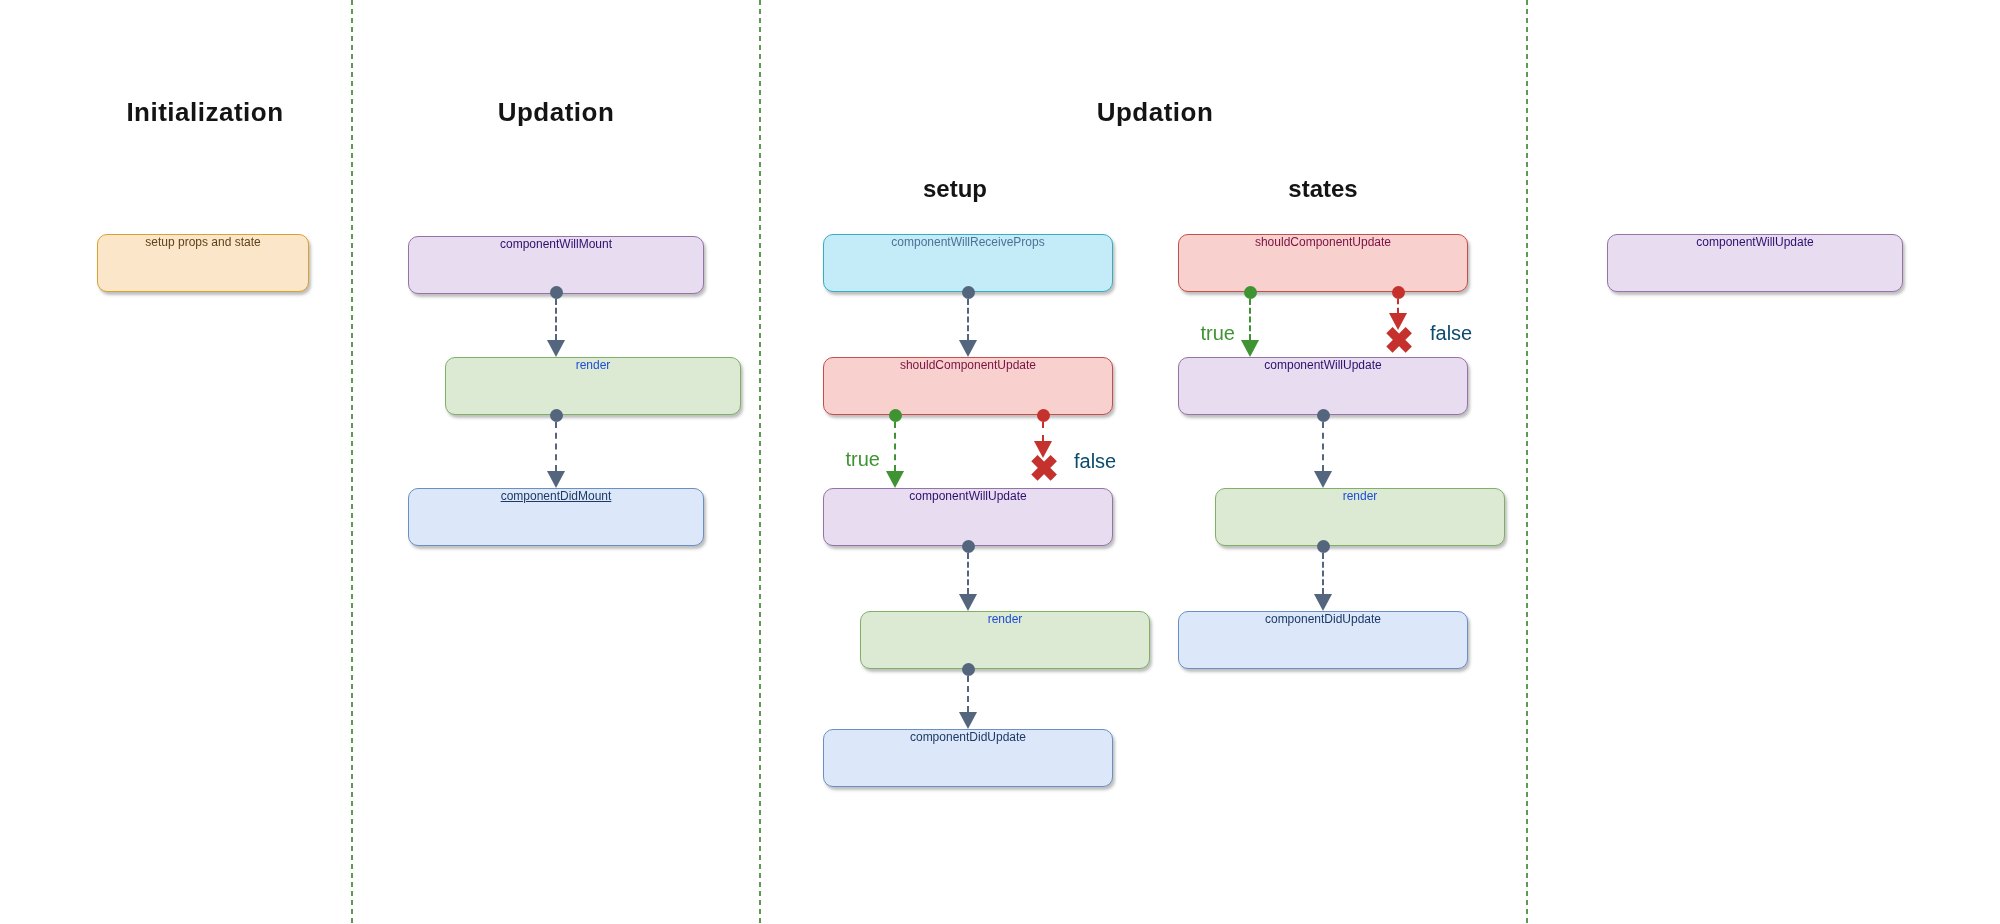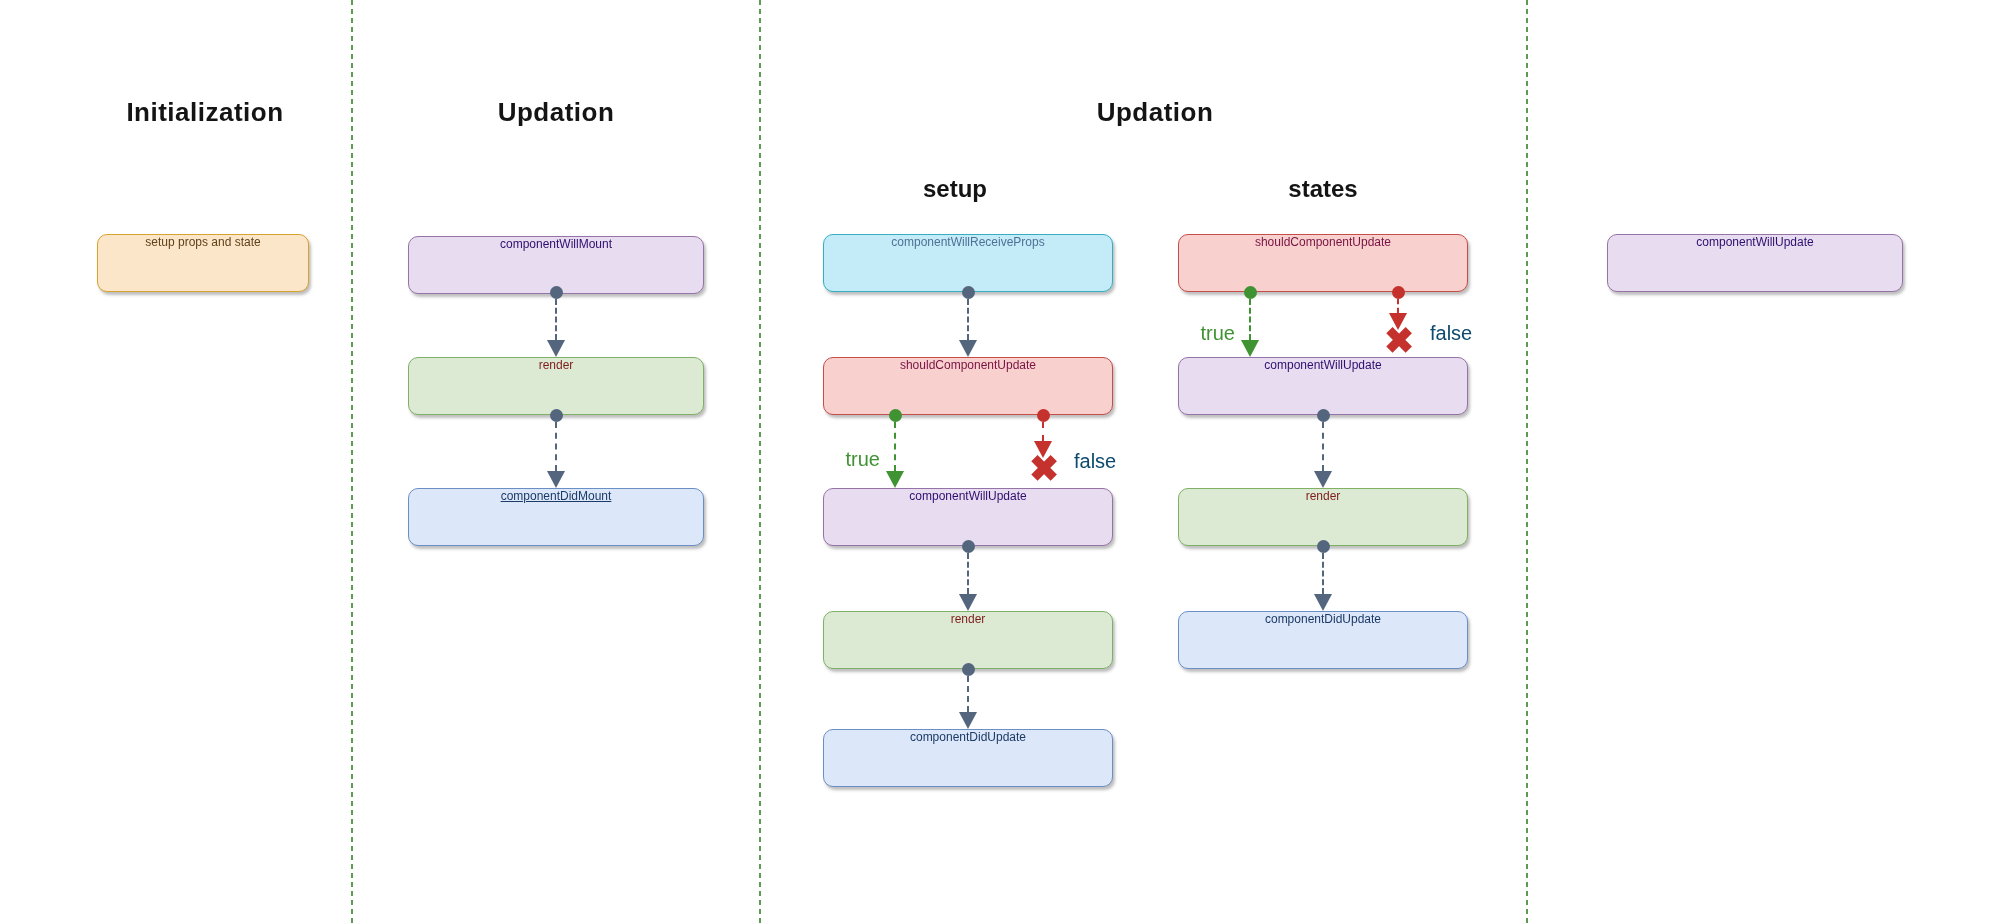--- a/index.html
+++ b/index.html
@@ -28,21 +28,21 @@
   .node{
     position:absolute;height:58px;box-sizing:border-box;
     display:flex;align-items:flex-start;justify-content:center;
     border-radius:10px;border:1.5px solid;
     font-size:12px;
     box-shadow:2px 3px 3px rgba(110,110,110,.45);
     z-index:1;
   }
   .n-orange{background:#fce6c9;border-color:#d8a22e;color:#60421a;}
   .n-purple{background:#e7dcf0;border-color:#9673a6;color:#2f0e6e;}
-  .n-green {background:#dcead4;border-color:#7fb065;color:#7f1d1d;}
+  .n-green {background:#dcead4;border-color:#7fb065;color:#1d4ed8;margin-left:37px;}
   .n-blue  {background:#dce8fa;border-color:#6a8fc4;color:#1c3a66;}
   .n-cyan  {background:#c4ecf8;border-color:#35aec2;color:#4f7096;}
   .n-red   {background:#f8d0cd;border-color:#c64e4a;color:#7a1244;}
   
   .connector{
     position:absolute;width:20px;
     display:flex;flex-direction:column;align-items:center;
     z-index:2;
   }
   .connector .dot{width:13px;height:13px;border-radius:50%;flex:0 0 auto;}

